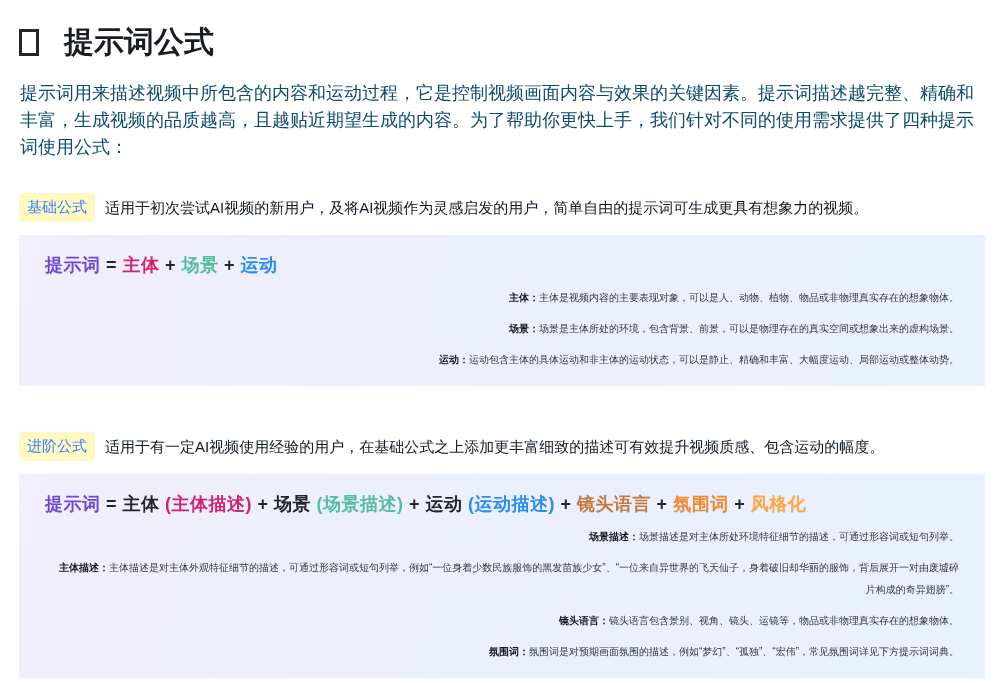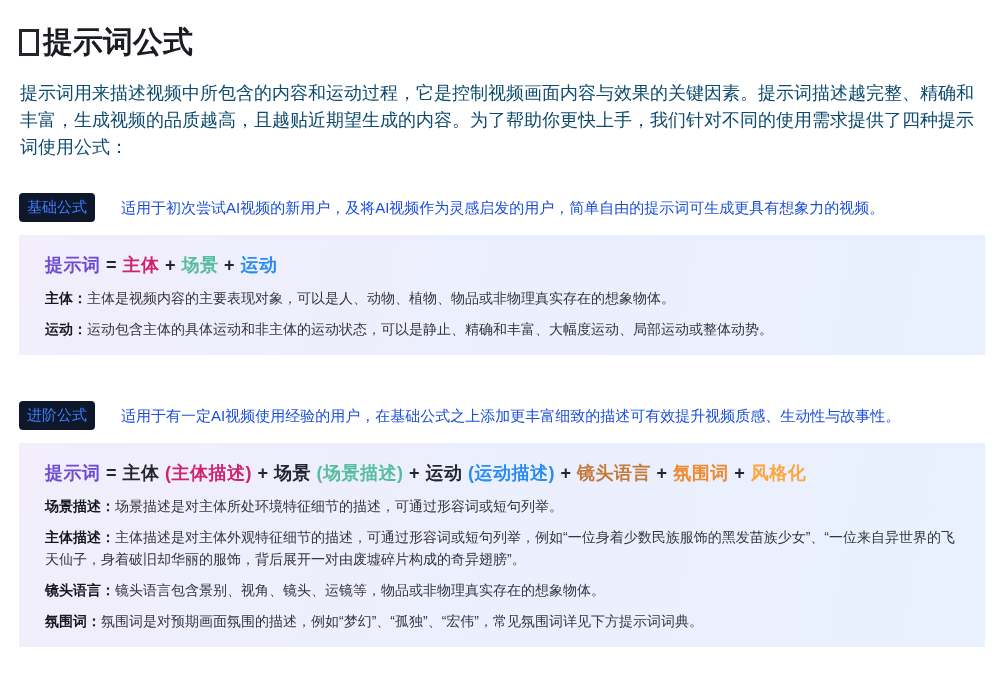--- a/index.html
+++ b/index.html
@@ -12,21 +12,21 @@
   }
   main { padding: 14px 19px 24px 19px; }
 
   h1.page-title {
     margin: 6px 0 0 0;
     font-size: 30px;
     font-weight: 700;
     color: #191c22;
     display: flex;
     align-items: center;
-    gap: 4px;
+    gap: 25px;
     line-height: 44px;
   }
   .tofu-box {
     display: inline-block;
     width: 20px;
     height: 27px;
     border: 3px solid #23262c;
     flex: 0 0 auto;
   }
 
@@ -42,48 +42,49 @@
   .formula-section + .formula-section { margin-top: 46px; }
 
   .badge-row {
     display: flex;
     align-items: center;
     font-size: 15px;
     line-height: 24px;
   }
   .badge {
     display: inline-block;
-    background: #0f172a;
+    background: #fef9c3;
     color: #3d7dff;
     padding: 2px 8px 3px;
     border-radius: 4px;
     font-size: 15px;
     flex: 0 0 auto;
   }
-  .badge-desc { margin-left: 26px; color: #1d4ed8; }
+  .badge-desc { margin-left: 10px; color: #0f172a; }
 
   .formula-box {
     margin-top: 13px;
     border-radius: 0;
     padding: 17px 26px 15px 26px;
     background: linear-gradient(100deg, #f2eefb 0%, #eceffd 45%, #e9f1fe 100%);
   }
   .formula-line {
     font-size: 18px;
     font-weight: 700;
     letter-spacing: 0.5px;
     line-height: 26px;
     color: #23262e;
     white-space: nowrap;
   }
   .definitions { margin-top: 4px; }
   .def {
-    margin: 9px 0 0 0;
-    font-size: 14px;
+    margin: 9px 0 0 12px;
+    font-size: 10px;
     line-height: 22px;
+    text-align: right;
   }
   .def .term { color: #16191f; font-weight: 700; }
   .def .text { color: #33363d; }
 </style>
 </head>
 <body>
 
 <main>
   <h1 class="page-title">
     <span class="tofu-box"></span>
@@ -95,29 +96,30 @@
   <div id="sections">
   <section class="formula-section">
     <div class="badge-row">
       <span class="badge">基础公式</span>
       <span class="badge-desc">适用于初次尝试AI视频的新用户，及将AI视频作为灵感启发的用户，简单自由的提示词可生成更具有想象力的视频。</span>
     </div>
     <div class="formula-box">
       <div class="formula-line"><span style="color: rgb(110, 73, 212);">提示词</span><span style="color: rgb(35, 38, 46);"> = </span><span style="color: rgb(207, 35, 112);">主体</span><span style="color: rgb(35, 38, 46);"> + </span><span style="color: rgb(85, 189, 158);">场景</span><span style="color: rgb(35, 38, 46);"> + </span><span style="color: rgb(42, 140, 242);">运动</span></div>
       <div class="definitions">
             <p class="def"><span class="term">主体：</span><span class="text">主体是视频内容的主要表现对象，可以是人、动物、植物、物品或非物理真实存在的想象物体。</span></p>
+            <p class="def"><span class="term">场景：</span><span class="text">场景是主体所处的环境，包含背景、前景，可以是物理存在的真实空间或想象出来的虚构场景。</span></p>
             <p class="def"><span class="term">运动：</span><span class="text">运动包含主体的具体运动和非主体的运动状态，可以是静止、精确和丰富、大幅度运动、局部运动或整体动势。</span></p>
           </div>
     </div>
   </section>
 
   <section class="formula-section">
     <div class="badge-row">
       <span class="badge">进阶公式</span>
-      <span class="badge-desc">适用于有一定AI视频使用经验的用户，在基础公式之上添加更丰富细致的描述可有效提升视频质感、生动性与故事性。</span>
+      <span class="badge-desc">适用于有一定AI视频使用经验的用户，在基础公式之上添加更丰富细致的描述可有效提升视频质感、包含运动的幅度。</span>
     </div>
     <div class="formula-box">
       <div class="formula-line"><span style="color: rgb(110, 73, 212);">提示词</span><span style="color: rgb(35, 38, 46);"> = </span><span style="color: rgb(35, 38, 46);">主体 </span><span style="color: rgb(207, 35, 112);">(主体描述)</span><span style="color: rgb(35, 38, 46);"> + </span><span style="color: rgb(35, 38, 46);">场景 </span><span style="color: rgb(85, 189, 158);">(场景描述)</span><span style="color: rgb(35, 38, 46);"> + </span><span style="color: rgb(35, 38, 46);">运动 </span><span style="color: rgb(42, 140, 242);">(运动描述)</span><span style="color: rgb(35, 38, 46);"> + </span><span style="color: rgb(198, 121, 60);">镜头语言</span><span style="color: rgb(35, 38, 46);"> + </span><span style="color: rgb(238, 138, 47);">氛围词</span><span style="color: rgb(35, 38, 46);"> + </span><span style="color: rgb(255, 165, 63);">风格化</span></div>
       <div class="definitions">
             <p class="def"><span class="term">场景描述：</span><span class="text">场景描述是对主体所处环境特征细节的描述，可通过形容词或短句列举。</span></p>
             <p class="def"><span class="term">主体描述：</span><span class="text">主体描述是对主体外观特征细节的描述，可通过形容词或短句列举，例如“一位身着少数民族服饰的黑发苗族少女”、“一位来自异世界的飞天仙子，身着破旧却华丽的服饰，背后展开一对由废墟碎片构成的奇异翅膀”。</span></p>
             <p class="def"><span class="term">镜头语言：</span><span class="text">镜头语言包含景别、视角、镜头、运镜等，物品或非物理真实存在的想象物体。</span></p>
             <p class="def"><span class="term">氛围词：</span><span class="text">氛围词是对预期画面氛围的描述，例如“梦幻”、“孤独”、“宏伟”，常见氛围词详见下方提示词词典。</span></p>
           </div>
     </div>

